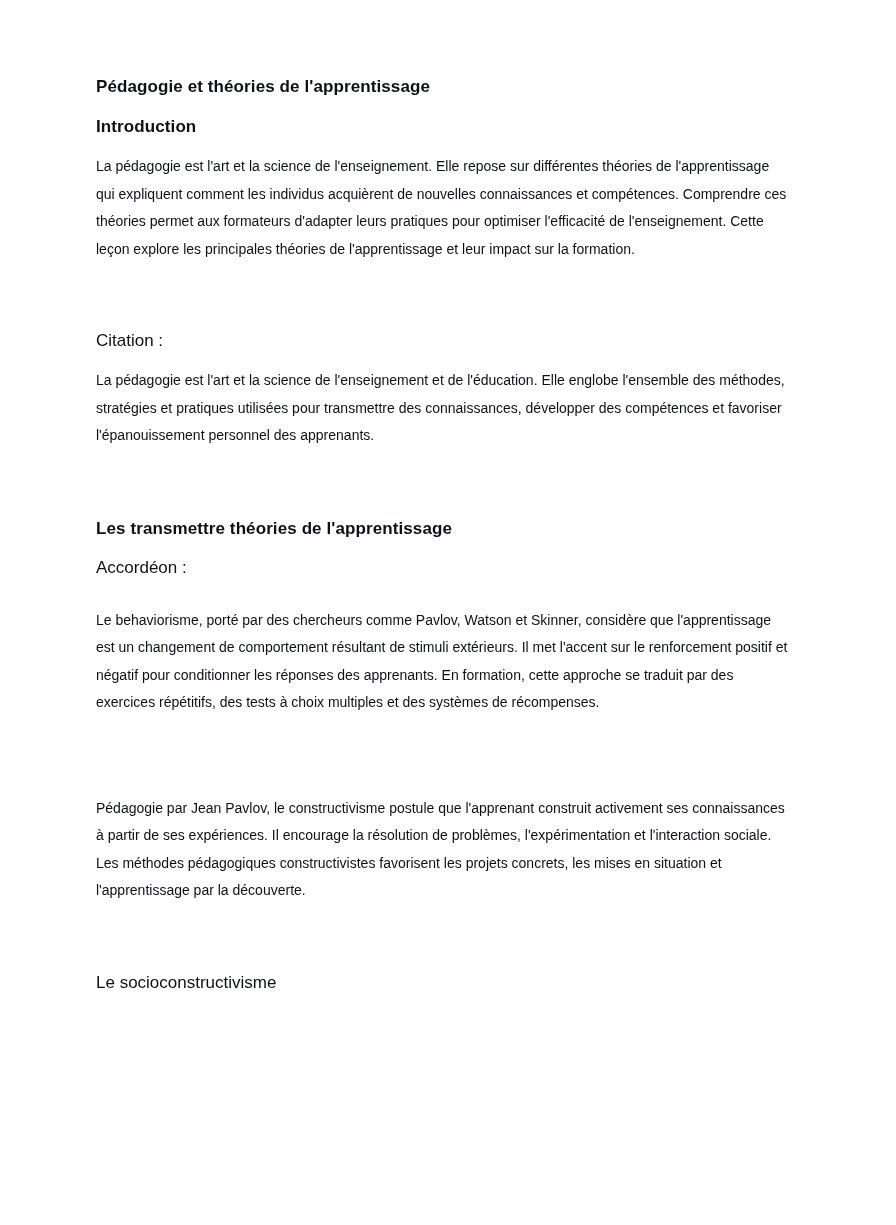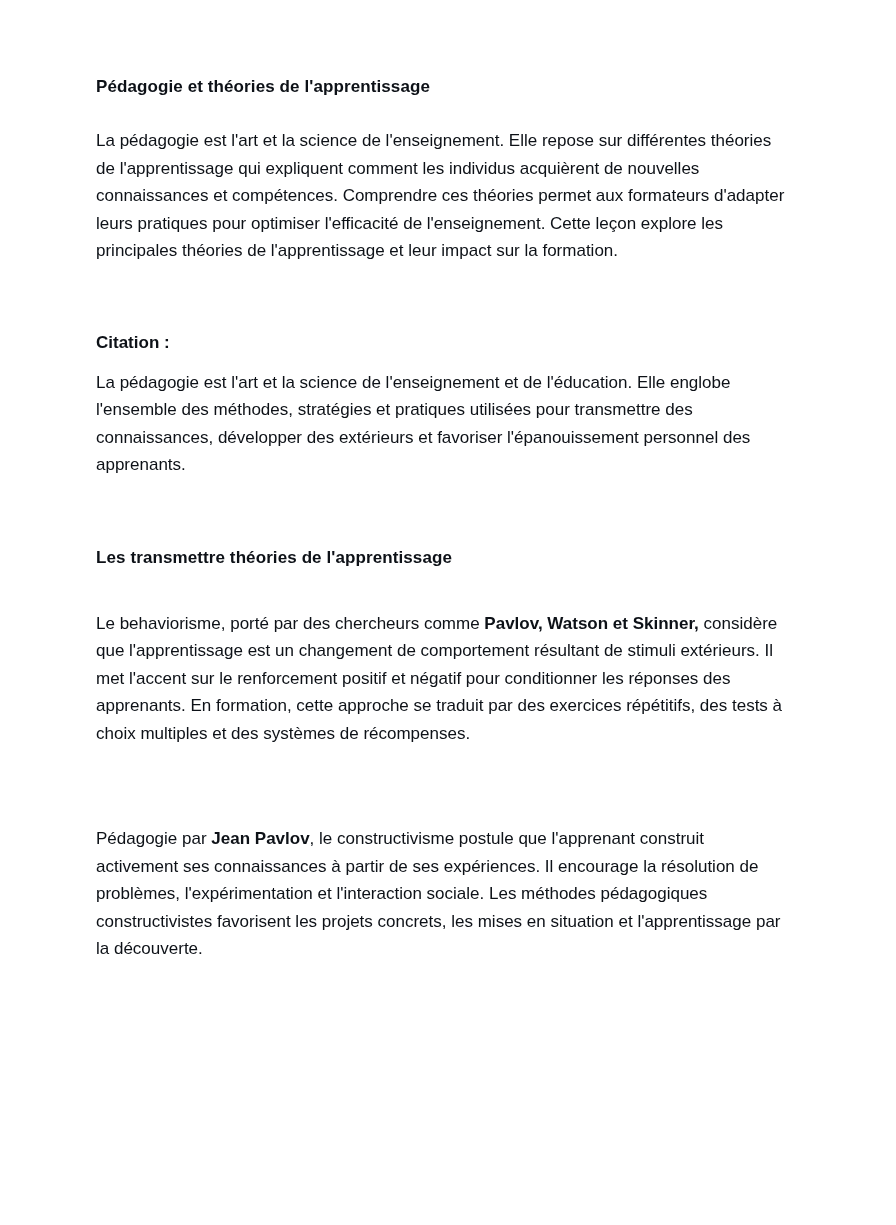--- a/index.html
+++ b/index.html
@@ -27,69 +27,71 @@
   }
   .heading {
     font-size: 17px;
     font-weight: bold;
     line-height: 26px;
     margin: 0;
     letter-spacing: 0.1px;
   }
   .label {
     font-size: 17px;
-    font-weight: bold;
+    font-weight: normal;
     line-height: 26px;
     margin: 0;
   }
   .para {
-    font-size: 17px;
+    font-size: 14px;
     font-weight: normal;
     line-height: 27.5px;
     margin: 0;
     text-align: left;
   }
   .para b, .para strong {
-    font-weight: bold;
+    font-weight: normal;
   }
   
   .gap-sm  { height: 13px; }
   .gap-md  { height: 14px; }
   .gap-lg  { height: 65px; }
   .gap-xl  { height: 66px; }
 </style>
 </head>
 <body>
 
 <div class="page">
   <div class="doc-body">
 
     <h1 class="heading">Pédagogie et théories de l'apprentissage</h1>
 
     <div class="gap-md"></div>
 
+    <h2 class="heading">Introduction</h2>
 
     <div class="gap-sm"></div>
 
     <p class="para">La pédagogie est l'art et la science de l'enseignement. Elle repose sur différentes théories de l'apprentissage qui expliquent comment les individus acquièrent de nouvelles connaissances et compétences. Comprendre ces théories permet aux formateurs d'adapter leurs pratiques pour optimiser l'efficacité de l'enseignement. Cette leçon explore les principales théories de l'apprentissage et leur impact sur la formation.</p>
 
     <div class="gap-lg"></div>
 
     <p class="label">Citation :</p>
 
     <div class="gap-sm"></div>
 
-    <p class="para">La pédagogie est l'art et la science de l'enseignement et de l'éducation. Elle englobe l'ensemble des méthodes, stratégies et pratiques utilisées pour transmettre des connaissances, développer des extérieurs et favoriser l'épanouissement personnel des apprenants.</p>
+    <p class="para">La pédagogie est l'art et la science de l'enseignement et de l'éducation. Elle englobe l'ensemble des méthodes, stratégies et pratiques utilisées pour transmettre des connaissances, développer des compétences et favoriser l'épanouissement personnel des apprenants.</p>
 
     <div class="gap-xl"></div>
 
     <h2 class="heading">Les transmettre théories de l'apprentissage</h2>
 
     <div class="gap-sm"></div>
 
+    <p class="label">Accordéon :</p>
 
     <div class="gap-sm"></div>
 
 
     <div class="gap-sm"></div>
 
     <p class="para">
       <span>Le behaviorisme, porté par des chercheurs comme </span><b>Pavlov, Watson et Skinner,</b><span> considère que l'apprentissage est un changement de comportement résultant de stimuli extérieurs. Il met l'accent sur le renforcement positif et négatif pour conditionner les réponses des apprenants. En formation, cette approche se traduit par des exercices répétitifs, des tests à choix multiples et des systèmes de récompenses.</span>
     </p>
 
@@ -97,15 +99,16 @@
 
 
     <div class="gap-sm"></div>
 
     <p class="para">
       <span>Pédagogie par </span><b>Jean Pavlov</b><span>, le constructivisme postule que l'apprenant construit activement ses connaissances à partir de ses expériences. Il encourage la résolution de problèmes, l'expérimentation et l'interaction sociale. Les méthodes pédagogiques constructivistes favorisent les projets concrets, les mises en situation et l'apprentissage par la découverte.</span>
     </p>
 
     <div class="gap-lg"></div>
 
+    <p class="label">Le socioconstructivisme</p>
 
   </div>
 </div>
 
 </body></html>

